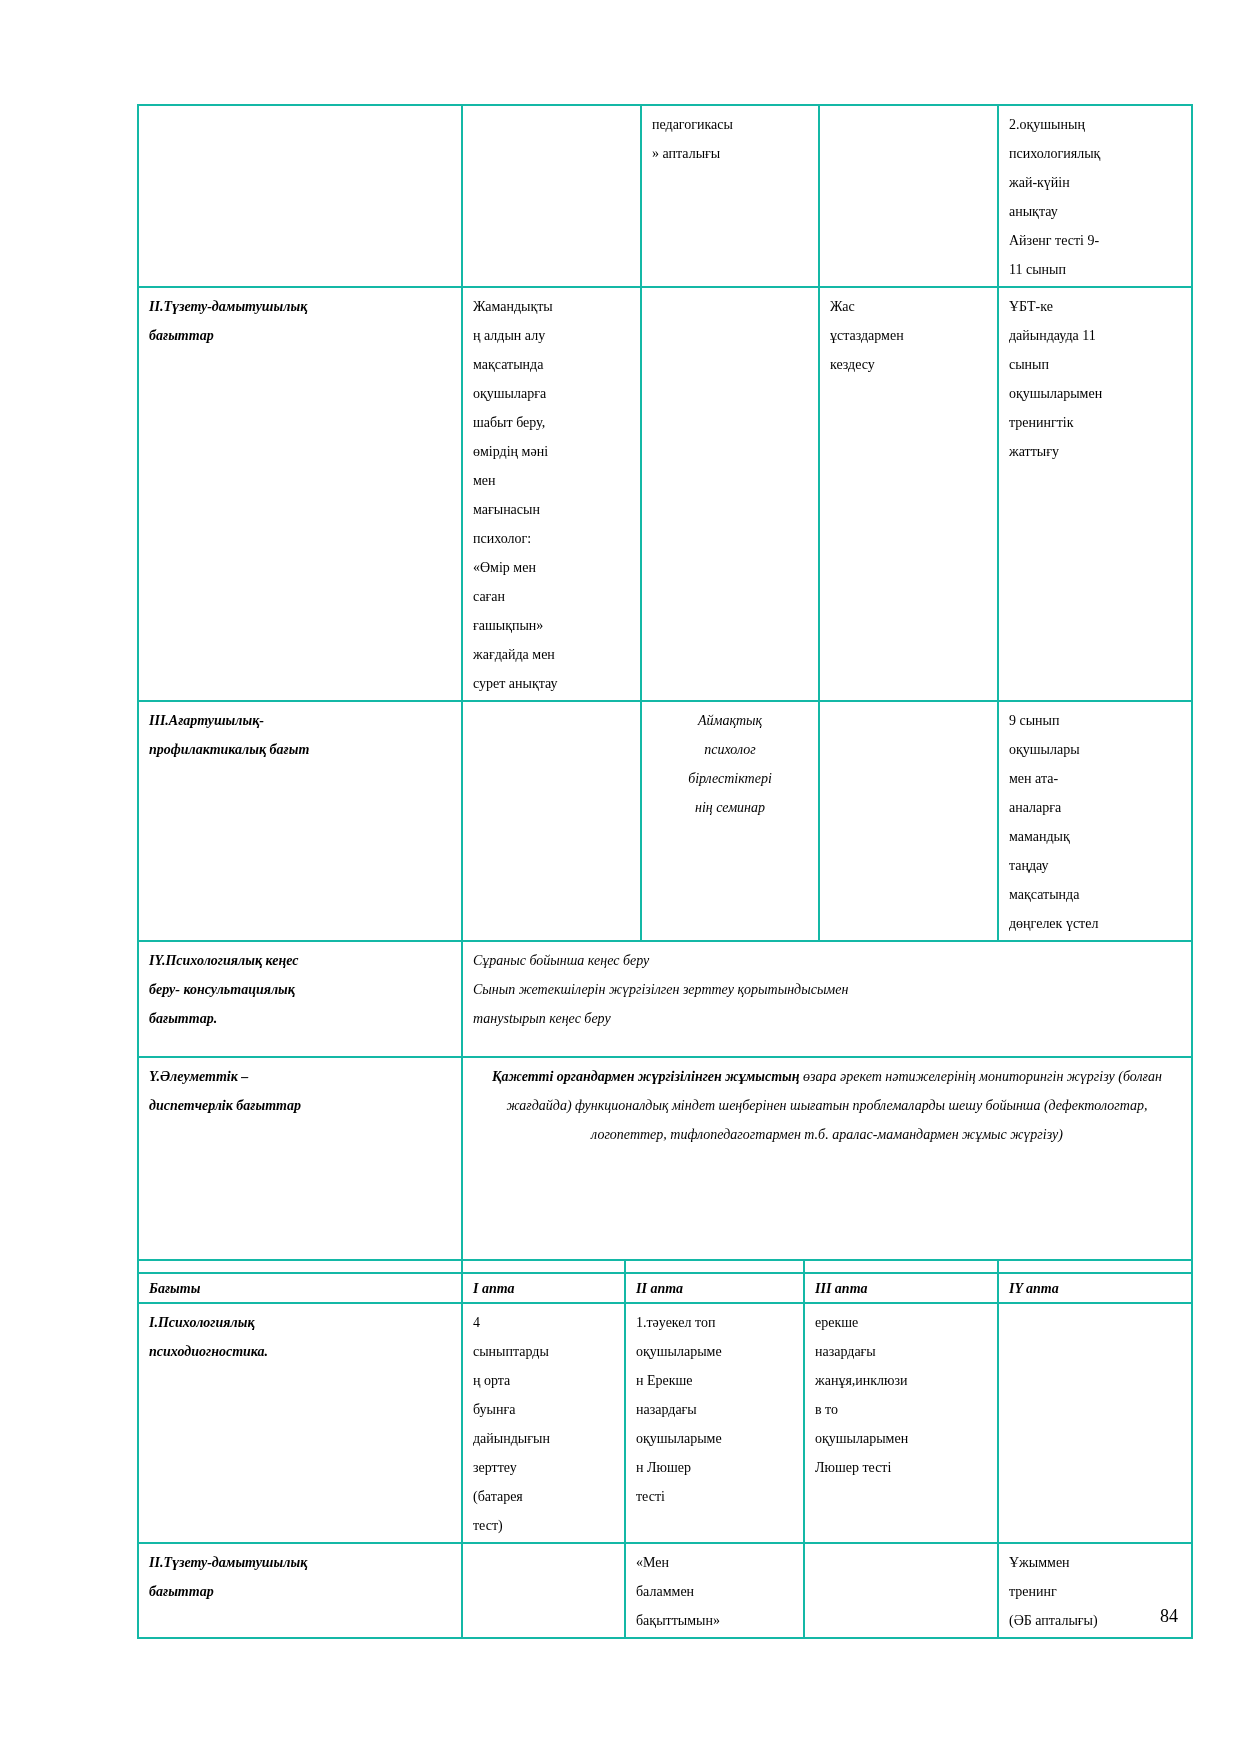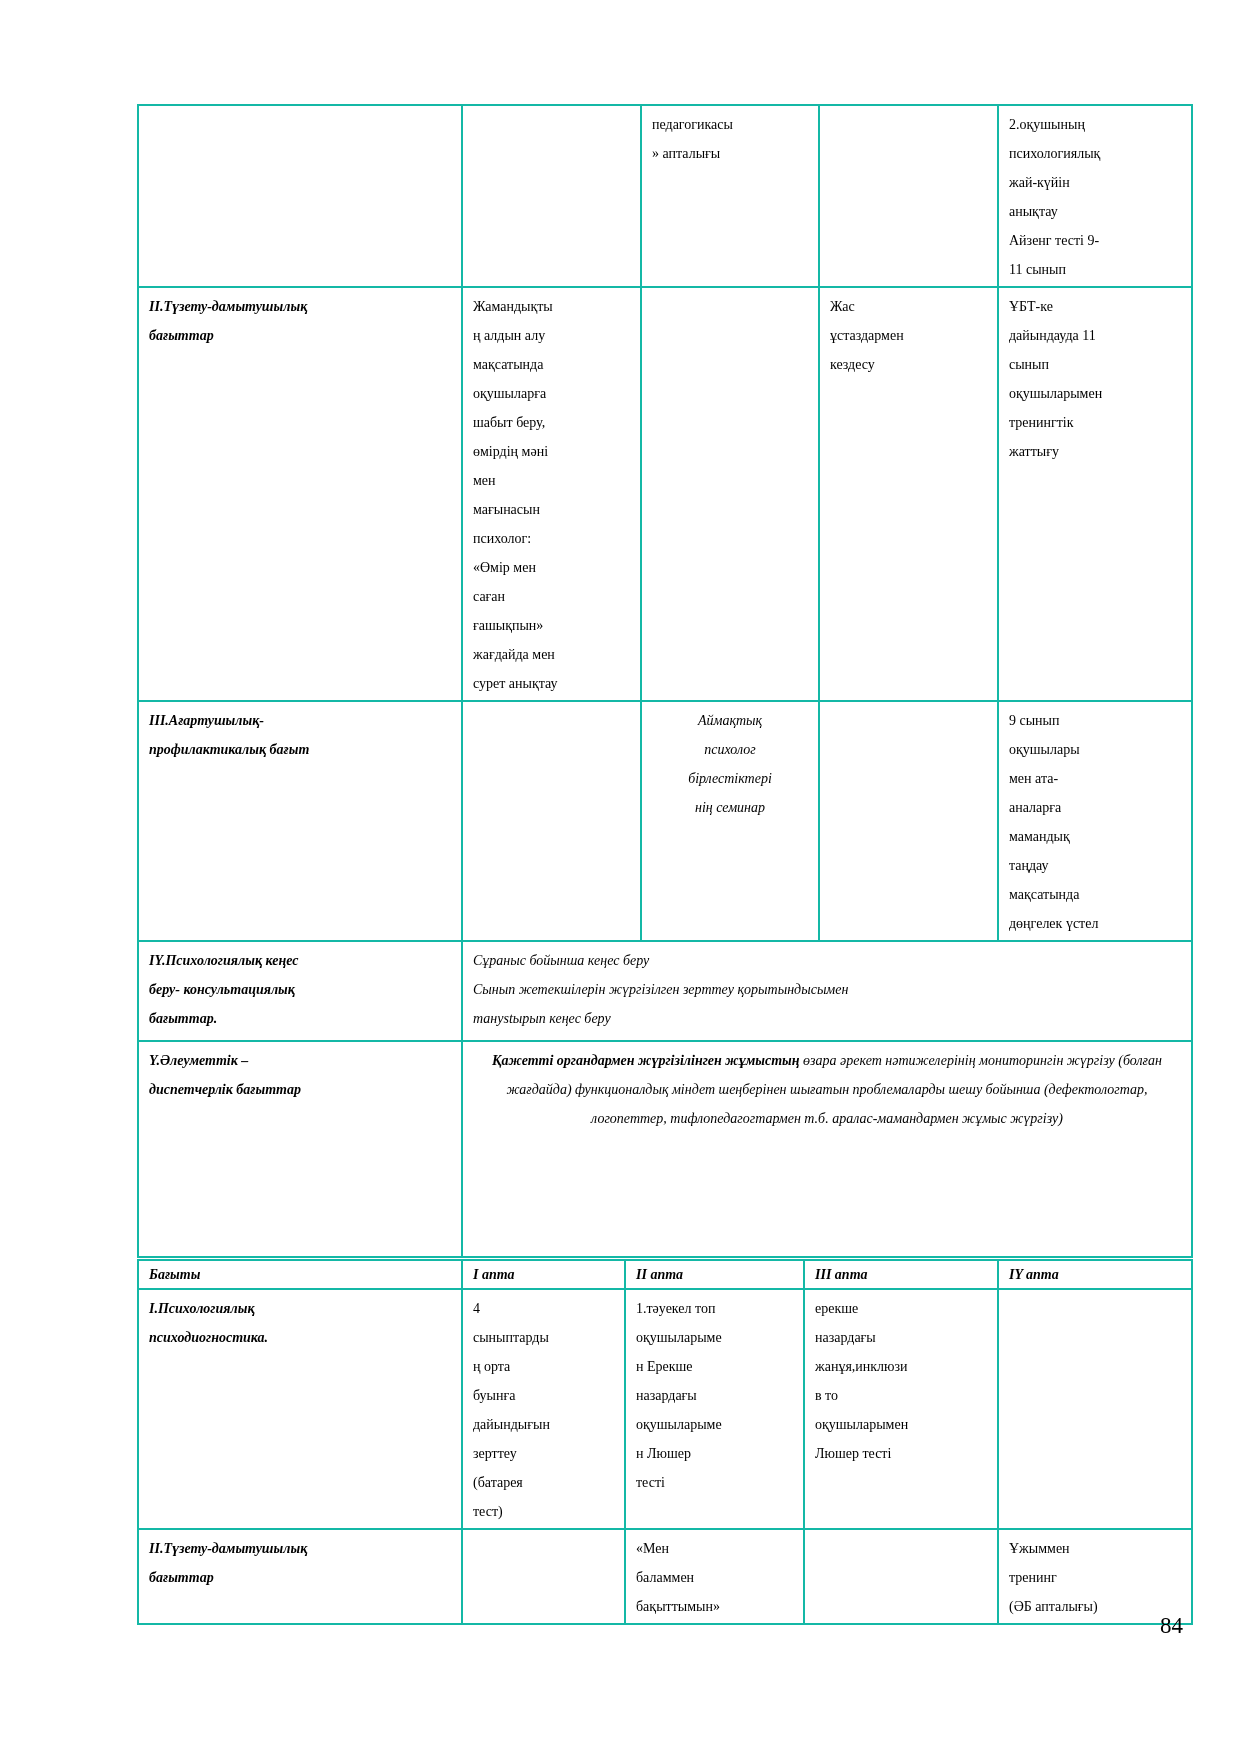--- a/index.html
+++ b/index.html
@@ -4,23 +4,23 @@
 <style>
   html, body { margin: 0; padding: 0; background: #ffffff; }
   body { width: 1240px; height: 1754px; position: relative; overflow: hidden;
          font-family: "Liberation Serif", "DejaVu Serif", serif; color: #000; }
   table { position: absolute; border-collapse: collapse; table-layout: fixed; }
   td { border: 2px solid #14b8a6; vertical-align: top; padding: 4px 10px 2px 10px;
        font-size: 14px; line-height: 29px; word-wrap: break-word; margin-left: 26px; }
   .lbl { font-weight: bold; font-style: italic; }
   .it { font-style: italic; text-align: center; }
   .center { text-align: left; }
-  .hdr td { padding-top: 1px; padding-bottom: 0; line-height: 26px; }
+  .hdr td { padding-top: 15px; padding-bottom: 0; line-height: 26px; }
   .line { display: block; }
-  .page-num { position: absolute; left: 1160px; top: 1606px; font-size: 23px; margin-top: 7px; }
+  .page-num { position: absolute; left: 1160px; top: 1606px; font-size: 18px; }
   #t1 { left: 137px; top: 104px; width: 1054px; }
   #t2 { left: 137px; top: 1259px; width: 1054px; }
 </style>
 </head>
 <body>
 
 <table id="t1">
   <colgroup>
     <col style="width:324px">
       <col style="width:179px">
@@ -99,21 +99,21 @@
           <span class="line">9 сынып</span>
           <span class="line">оқушылары</span>
           <span class="line">мен ата-</span>
           <span class="line">аналарға</span>
           <span class="line">мамандық</span>
           <span class="line">таңдау</span>
           <span class="line">мақсатында</span>
           <span class="line">дөңгелек үстел</span>
         </td>
   </tr>
-  <tr style="height:100px">
+  <tr style="height:116px">
     <td class="lbl">
           <span class="line">IY.Психологиялық кеңес</span>
           <span class="line">беру- консультациялық</span>
           <span class="line">бағыттар.</span>
         </td>
     <td colspan="4" class="it center">
           <span class="line">Сұраныс бойынша кеңес беру</span>
           <span class="line">Сынып жетекшілерін жүргізілген зерттеу қорытындысымен</span>
           <span class="line">танystырып кеңес беру</span>
         </td>

